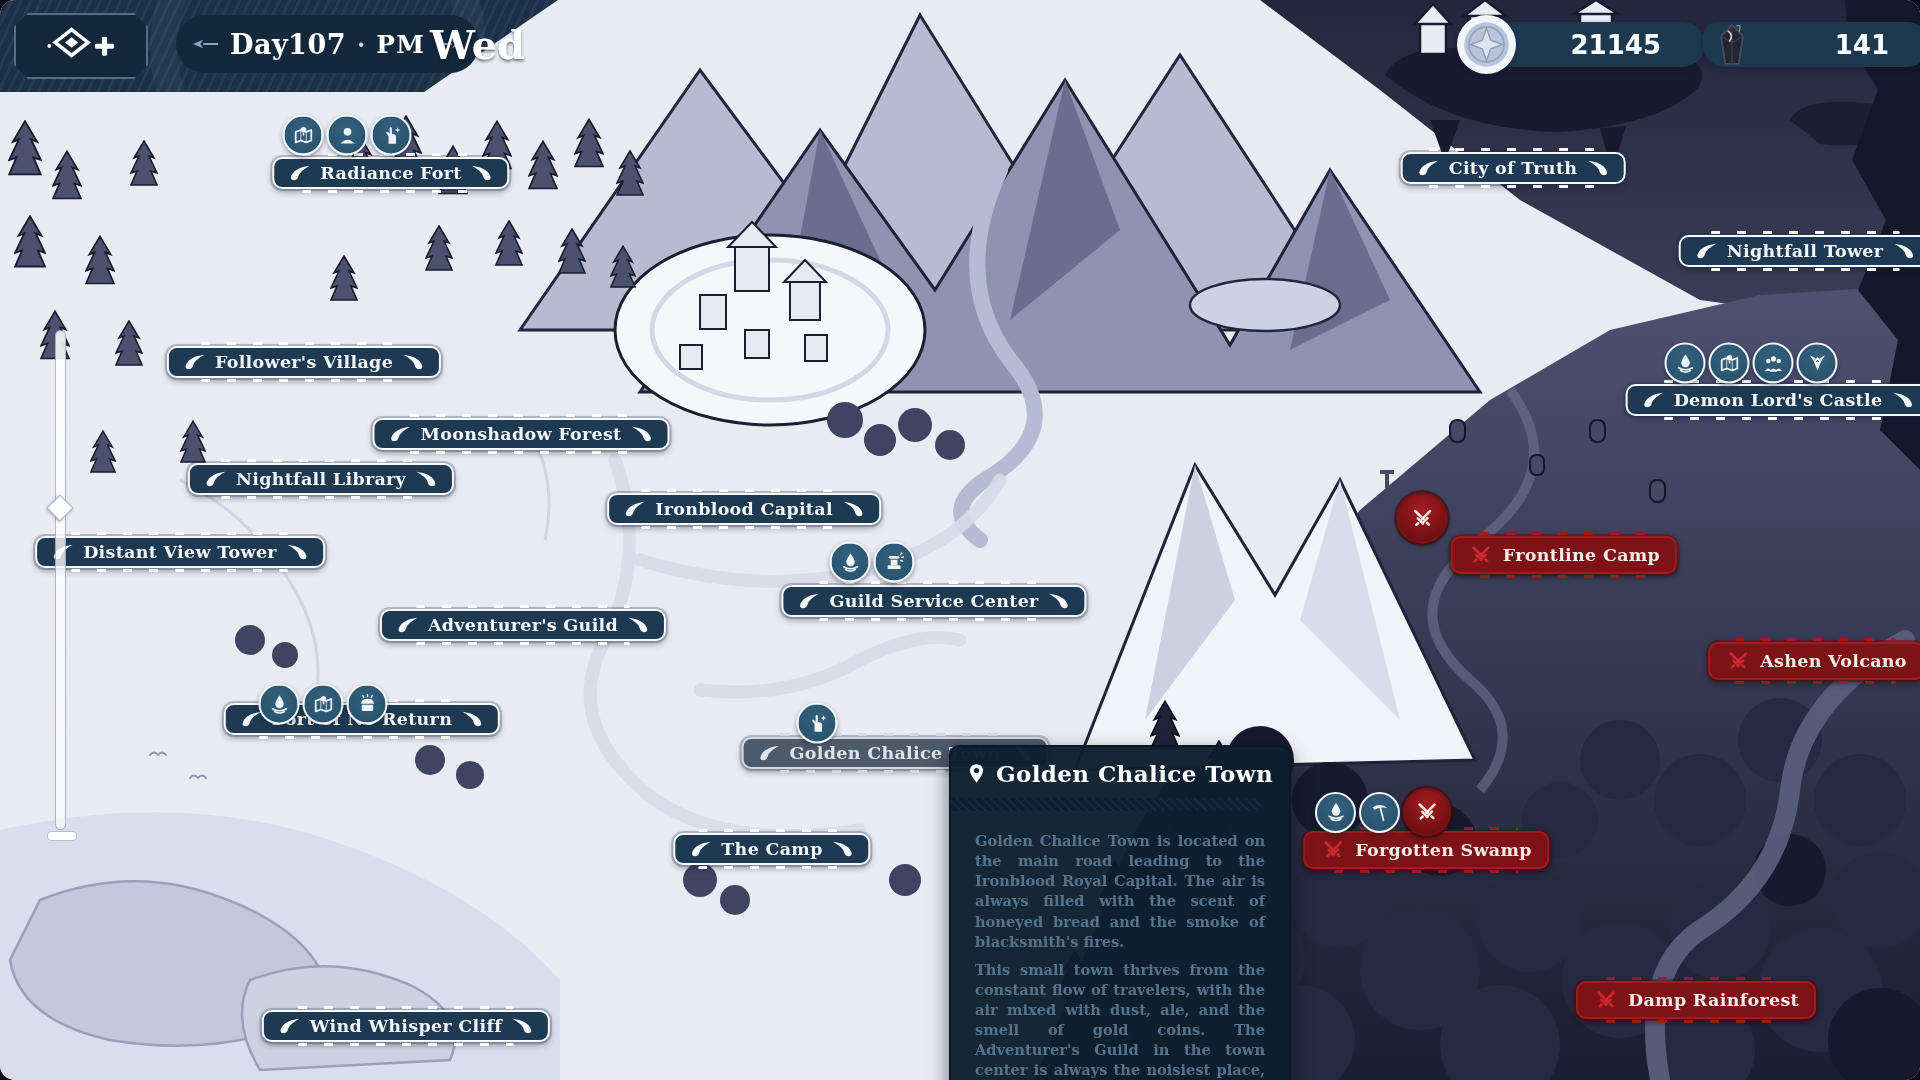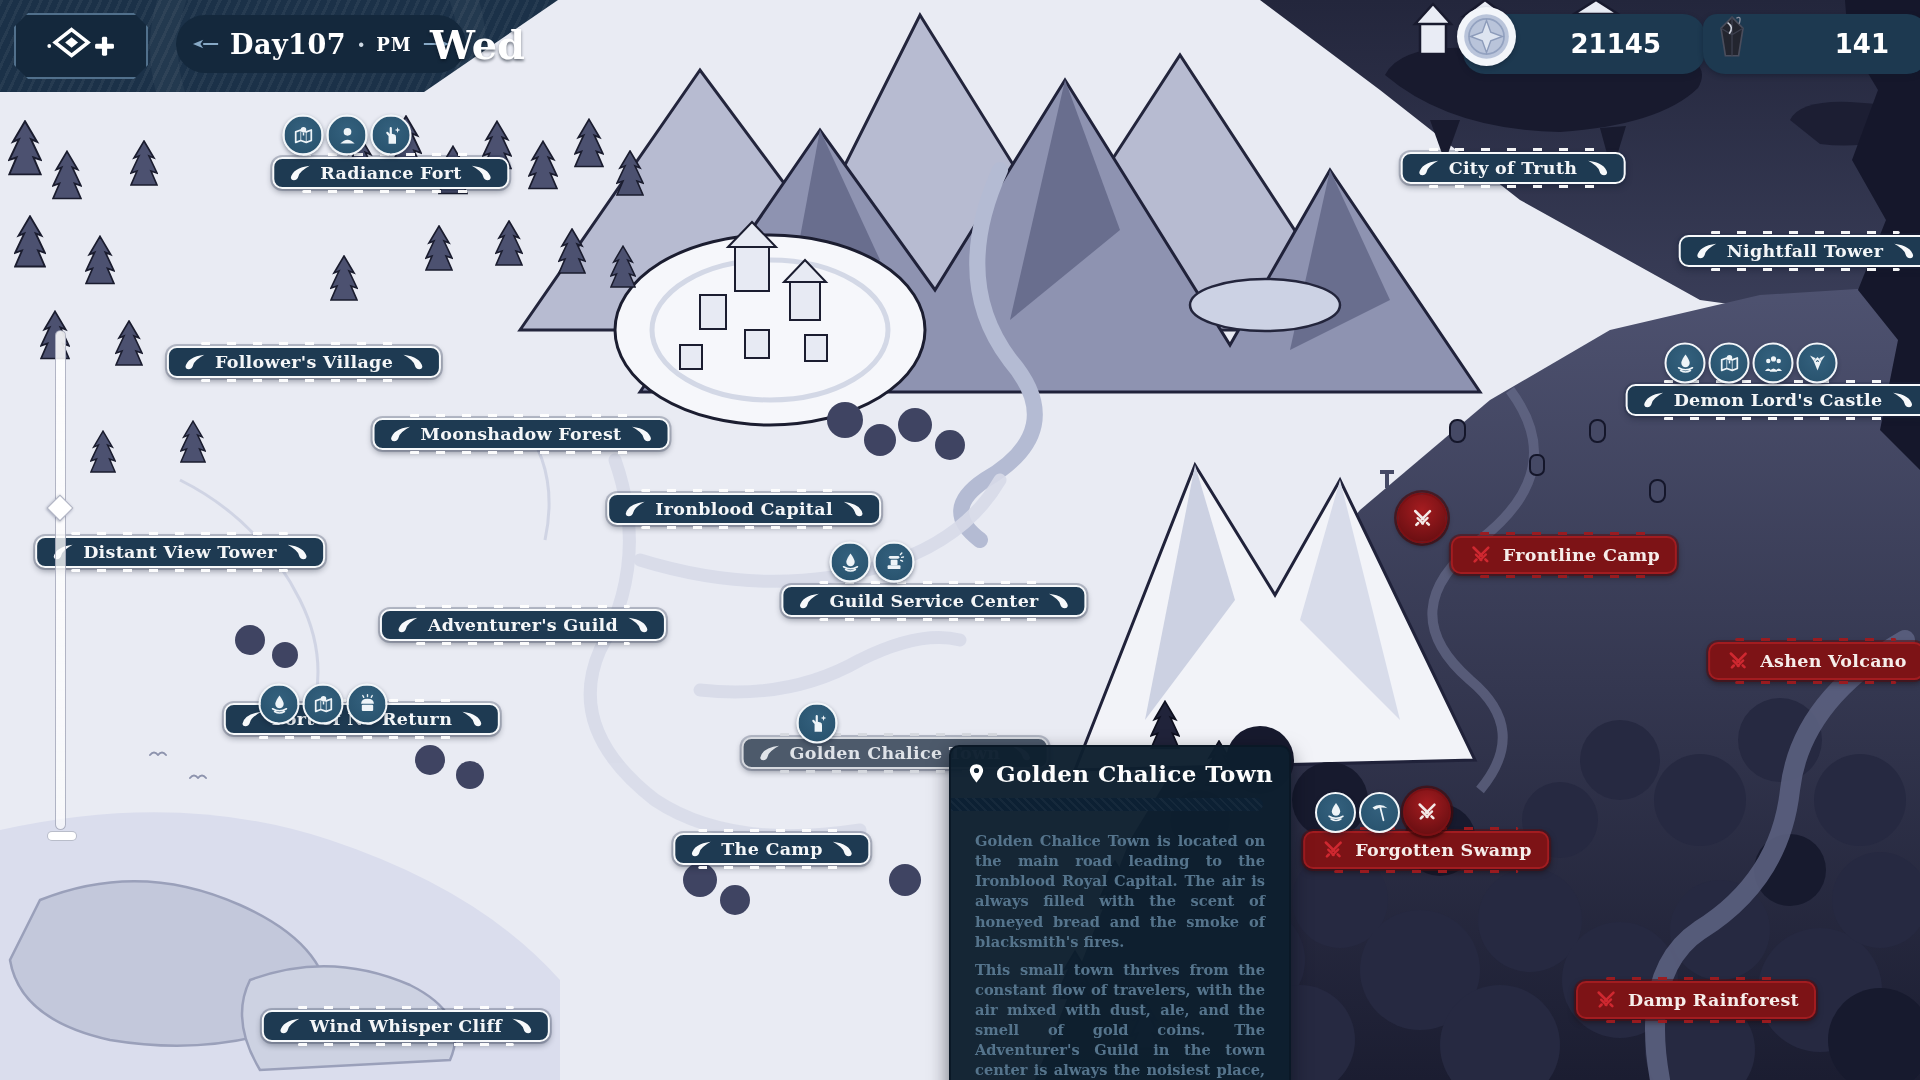--- a/index.html
+++ b/index.html
@@ -1,17 +1,17 @@
 <!DOCTYPE html>
 <html><head>
 <meta charset="utf-8">
 <style>
   html,body{margin:0;padding:0;background:#0b0d16;}
   #stage{position:relative;width:1920px;height:1080px;overflow:hidden;
-         font-family:"DejaVu Serif",serif;background:#c2410c;}
+         font-family:"DejaVu Serif",serif;background:#c2410c;border-radius:15px;}
   .bg{position:absolute;inset:0;width:1920px;height:1080px;display:block;}
 
   
   .loc{position:absolute;transform:translate(-50%,-50%);display:flex;align-items:center;gap:9px;
        padding:4px 15px;background:#1e3a52;border:2px solid #f7f9fb;border-radius:10px;
        color:#f4f6f8;font-weight:bold;font-size:17.5px;letter-spacing:.3px;white-space:nowrap;
        box-shadow:0 0 0 2px rgba(30,45,70,.25),0 3px 6px rgba(18,24,42,.4);
        z-index:20;cursor:pointer;--thorn:#ffffff;}
   .loc::before,.loc::after{content:"";position:absolute;left:12%;right:12%;height:3px;
        background:repeating-linear-gradient(90deg,var(--thorn) 0 9px,transparent 9px 26px);
@@ -49,28 +49,28 @@
   .top-band .emblem{position:absolute;left:150px;top:-120px;width:280px;height:280px;
        border:28px solid rgba(255,255,255,.04);border-radius:50%;}
   .logo-badge{position:absolute;left:14px;top:13px;width:130px;height:62px;background:#14283c;
        border:2px solid #51708c;display:flex;align-items:center;justify-content:center;z-index:50;cursor:pointer;
        clip-path:polygon(14px 0,calc(100% - 14px) 0,100% 14px,100% calc(100% - 14px),calc(100% - 14px) 100%,14px 100%,0 calc(100% - 14px),0 14px);}
   .logo-badge svg{width:84px;height:40px;display:block;}
   .day-badge{position:absolute;left:176px;top:15px;height:58px;padding:0 16px;background:#14283c;
        border-radius:29px;display:flex;align-items:center;gap:10px;color:#fff;z-index:50;}
   .day-badge .daytxt{font-size:27px;font-weight:bold;letter-spacing:.5px;}
   .day-badge .dot{font-size:24px;font-weight:bold;color:#cfd9e4;margin:0 1px;}
-  .day-badge .period{font-size:18px;font-weight:bold;letter-spacing:1px;}
+  .day-badge .period{font-size:25px;font-weight:bold;letter-spacing:1px;}
   .day-arrow{display:flex;cursor:pointer;}
   .day-arrow svg{width:28px;height:14px;display:block;}
   .weekday{position:absolute;left:430px;top:21px;font-size:40px;font-weight:bold;color:#fff;
        z-index:50;text-shadow:0 2px 3px rgba(8,16,30,.55);}
 
   
-  .pill{position:absolute;top:14px;height:60px;background:#1d3950;border-radius:14px 22px 22px 22px;
+  .pill{position:absolute;top:22px;height:45px;background:#1d3950;border-radius:14px 22px 22px 22px;
        display:flex;align-items:center;justify-content:flex-end;z-index:50;
        box-shadow:0 2px 5px rgba(16,24,42,.45);}
   .pill .val{color:#fff;font-family:"DejaVu Sans",sans-serif;font-weight:bold;font-size:26px;}
   .pill-1{left:1463px;width:198px;padding-right:44px;}
   .pill-2{left:1703px;width:186px;padding-right:40px;}
   .coin{position:absolute;left:-6px;top:-7px;width:59px;height:59px;border-radius:50%;
        background:#f2f5fa;display:flex;align-items:center;justify-content:center;
        box-shadow:0 2px 4px rgba(16,24,42,.4);}
   .coin svg{width:51px;height:51px;display:block;}
   .crystal{position:absolute;left:10px;top:1px;}
@@ -521,20 +521,33 @@
           <use href="#sym-leaf"></use>
         </svg>
       </span>
     <span>Moonshadow Forest</span>
     <span class="leaf leaf-r">
         <svg>
           <use href="#sym-leaf"></use>
         </svg>
       </span>
   </div>
+  <div class="loc" style="left:321px;top:479px">
+    <span class="leaf leaf-l">
+        <svg>
+          <use href="#sym-leaf"></use>
+        </svg>
+      </span>
+    <span>Nightfall Library</span>
+    <span class="leaf leaf-r">
+        <svg>
+          <use href="#sym-leaf"></use>
+        </svg>
+      </span>
+  </div>
   <div class="loc" style="left:180px;top:552px">
     <span class="leaf leaf-l">
         <svg>
           <use href="#sym-leaf"></use>
         </svg>
       </span>
     <span>Distant View Tower</span>
     <span class="leaf leaf-r">
         <svg>
           <use href="#sym-leaf"></use>

